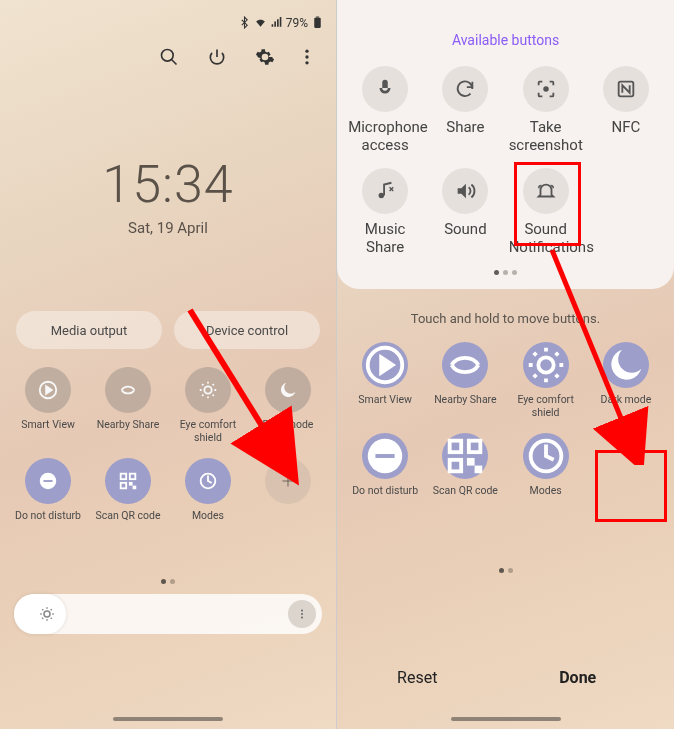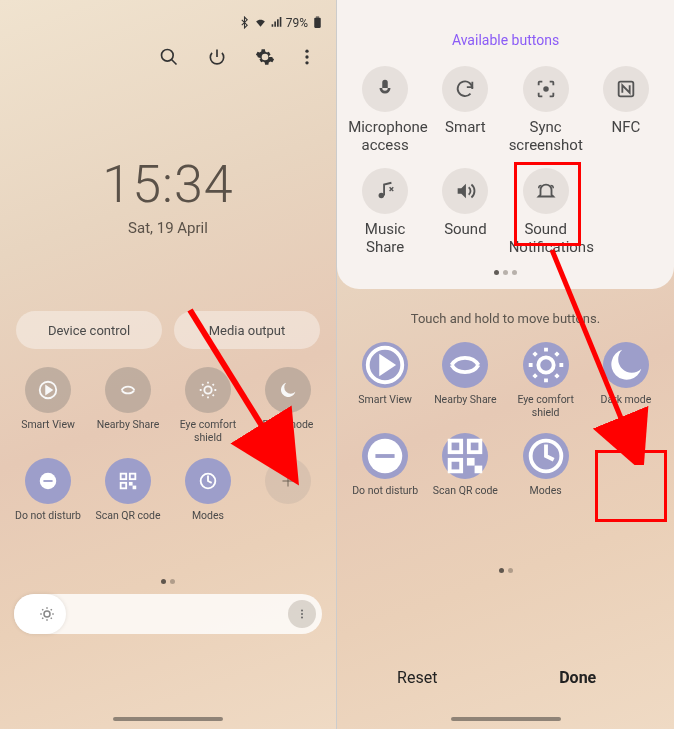--- a/index.html
+++ b/index.html
@@ -110,22 +110,22 @@
           </svg>
         </div>
     </div>
 
     <div class="clock">
       <div class="time">15:34</div>
       <div class="date">Sat, 19 April</div>
     </div>
 
     <div class="pills">
+      <div class="pill">Media output</div>
       <div class="pill">Device control</div>
-      <div class="pill">Media output</div>
     </div>
 
     <div class="qs-grid">
       <div class="qs-item">
           <div class="qs-circle dim">
             <svg viewBox="0 0 24 24" fill="none" stroke="currentColor" stroke-width="2">
               <circle cx="12" cy="12" r="9"></circle>
               <polygon points="10,8 16,12 10,16" fill="currentColor"></polygon>
             </svg>
           </div>
@@ -241,30 +241,30 @@
             </div>
             <div class="av-label">Microphone access</div>
           </div>
         <div>
             <div class="av-circle">
               <svg viewBox="0 0 24 24" fill="none" stroke="currentColor" stroke-width="2">
                 <path d="M20 12a8 8 0 10-2 5"></path>
                 <path d="M20 4v6h-6"></path>
               </svg>
             </div>
-            <div class="av-label">Smart</div>
+            <div class="av-label">Share</div>
           </div>
         <div>
             <div class="av-circle">
               <svg viewBox="0 0 24 24" fill="none" stroke="currentColor" stroke-width="2">
                 <path d="M4 8V5a1 1 0 011-1h3M20 8V5a1 1 0 00-1-1h-3M4 16v3a1 1 0 001 1h3M20 16v3a1 1 0 01-1 1h-3"></path>
                 <circle cx="12" cy="12" r="2" fill="currentColor"></circle>
               </svg>
             </div>
-            <div class="av-label">Sync screenshot</div>
+            <div class="av-label">Take screenshot</div>
           </div>
         <div>
             <div class="av-circle">
               <svg viewBox="0 0 24 24" fill="none" stroke="currentColor" stroke-width="2">
                 <rect x="4" y="4" width="16" height="16" rx="2"></rect>
                 <path d="M8 16V8l8 8V8"></path>
               </svg>
             </div>
             <div class="av-label">NFC</div>
           </div>

